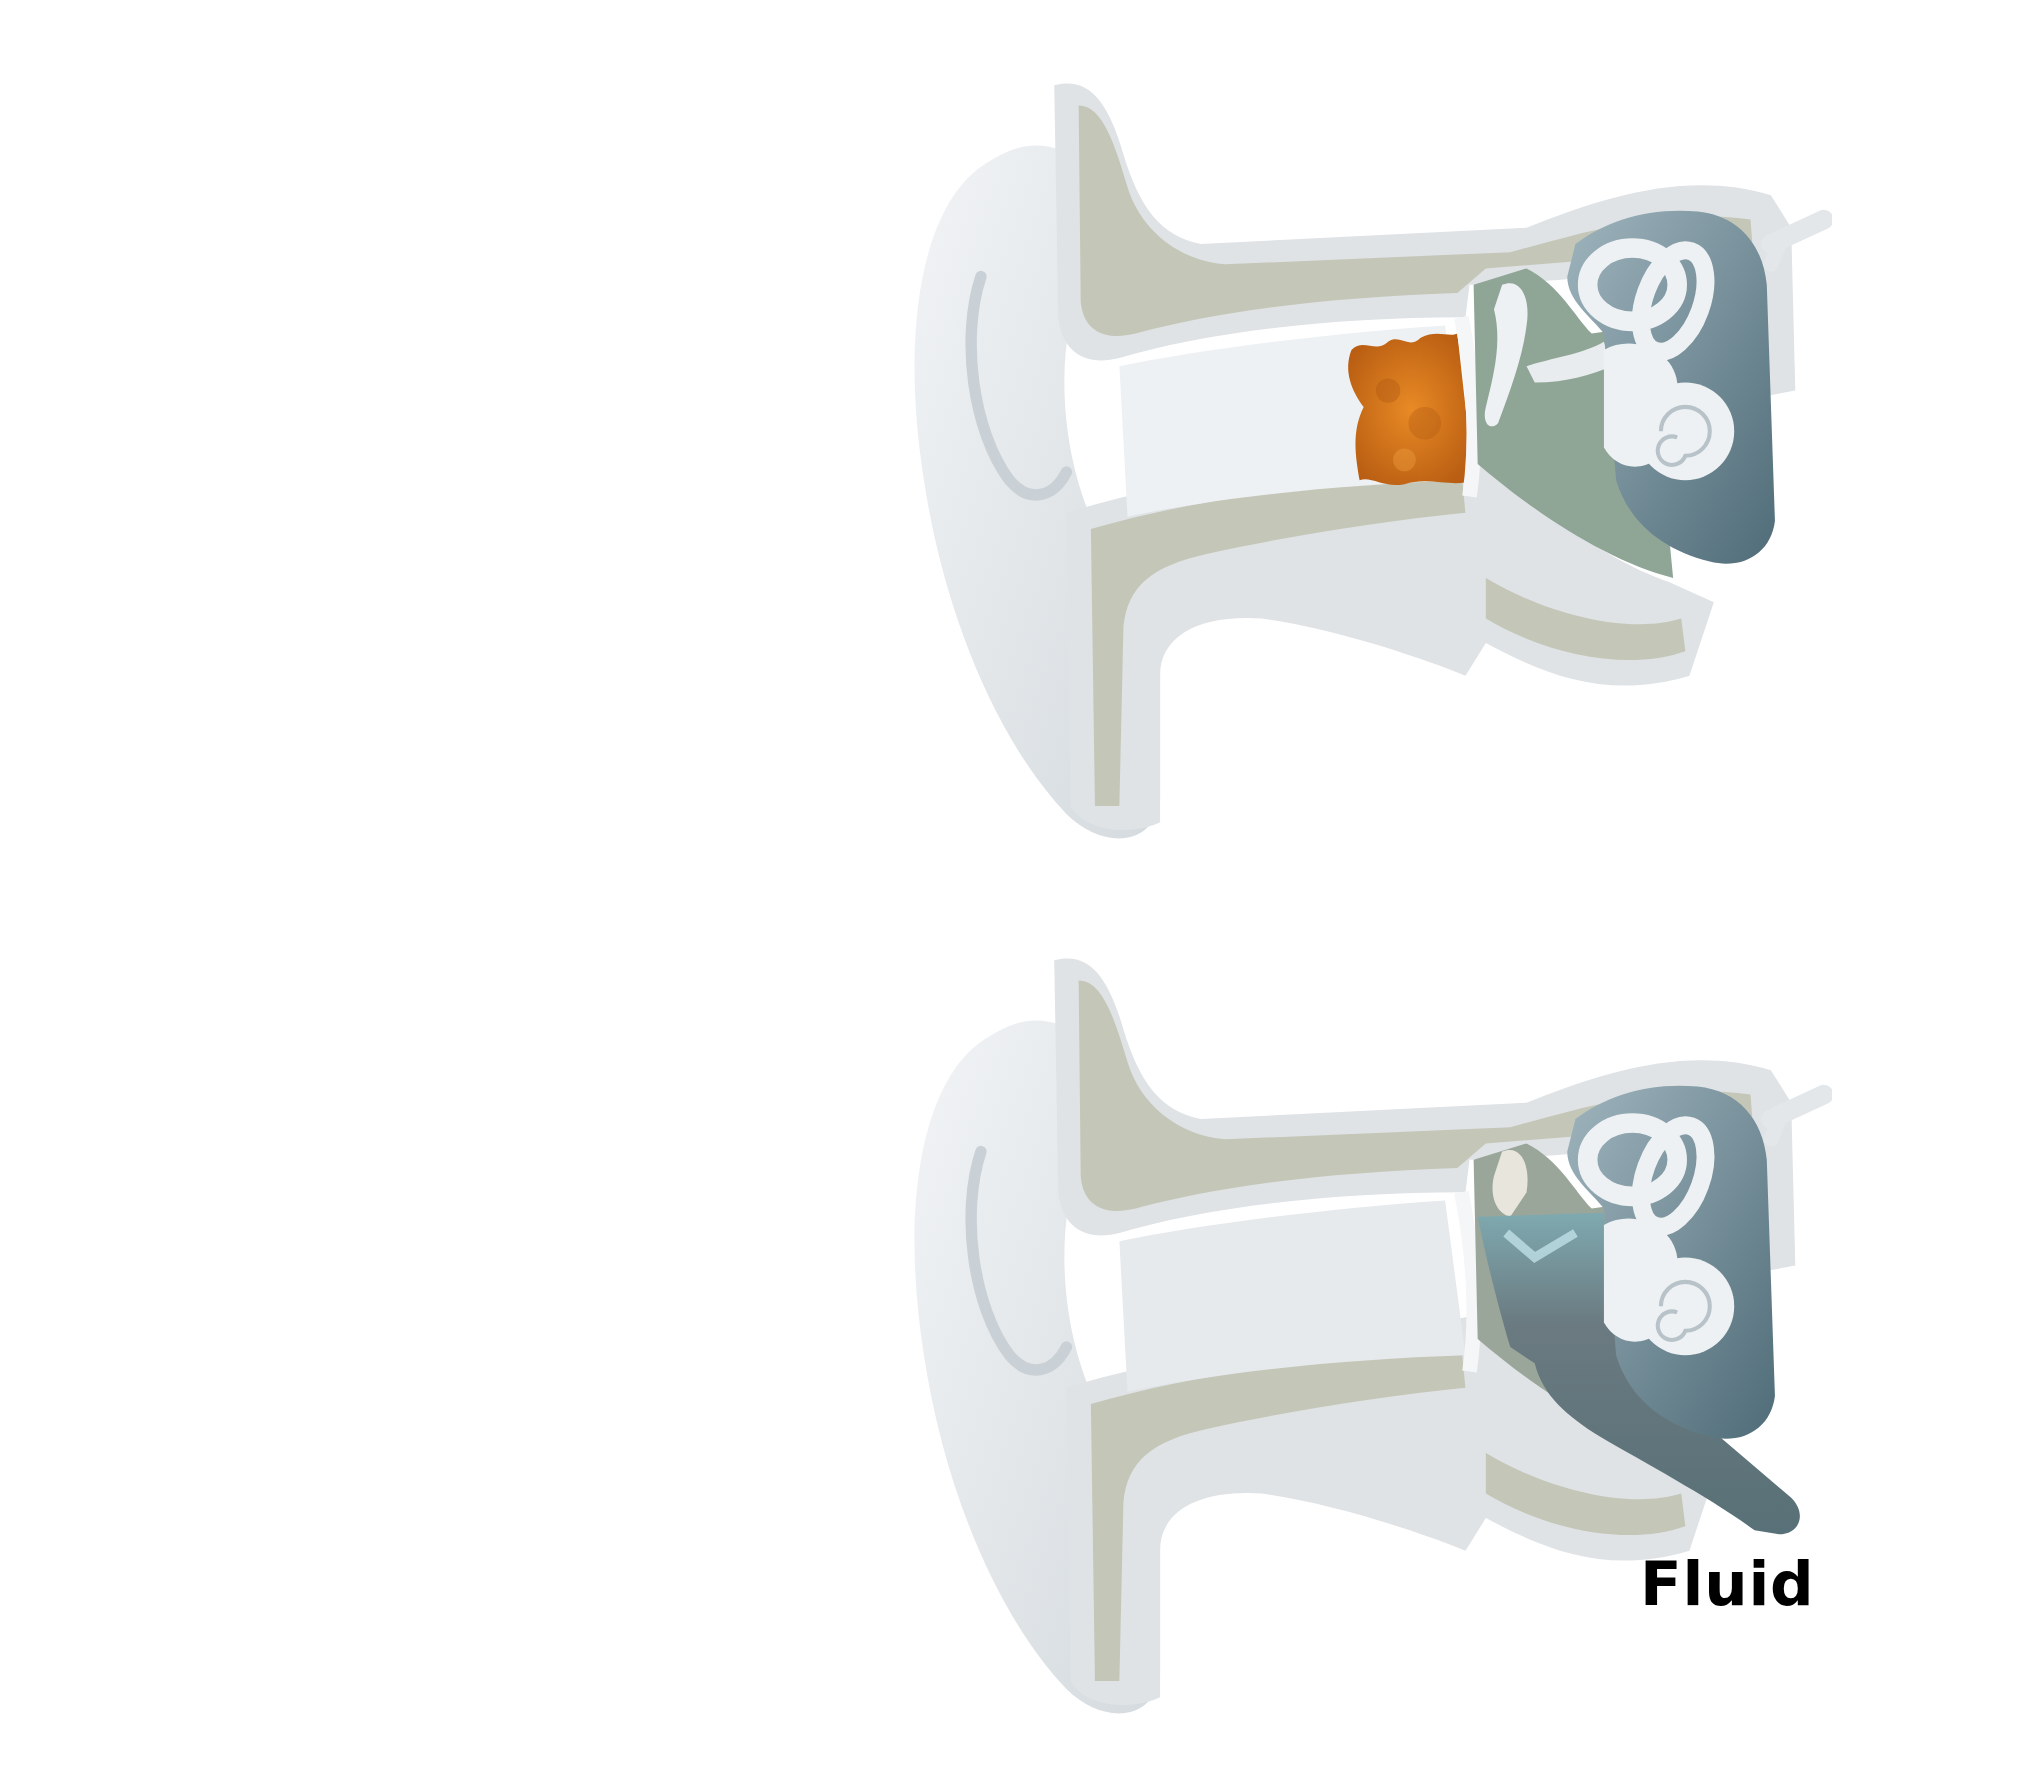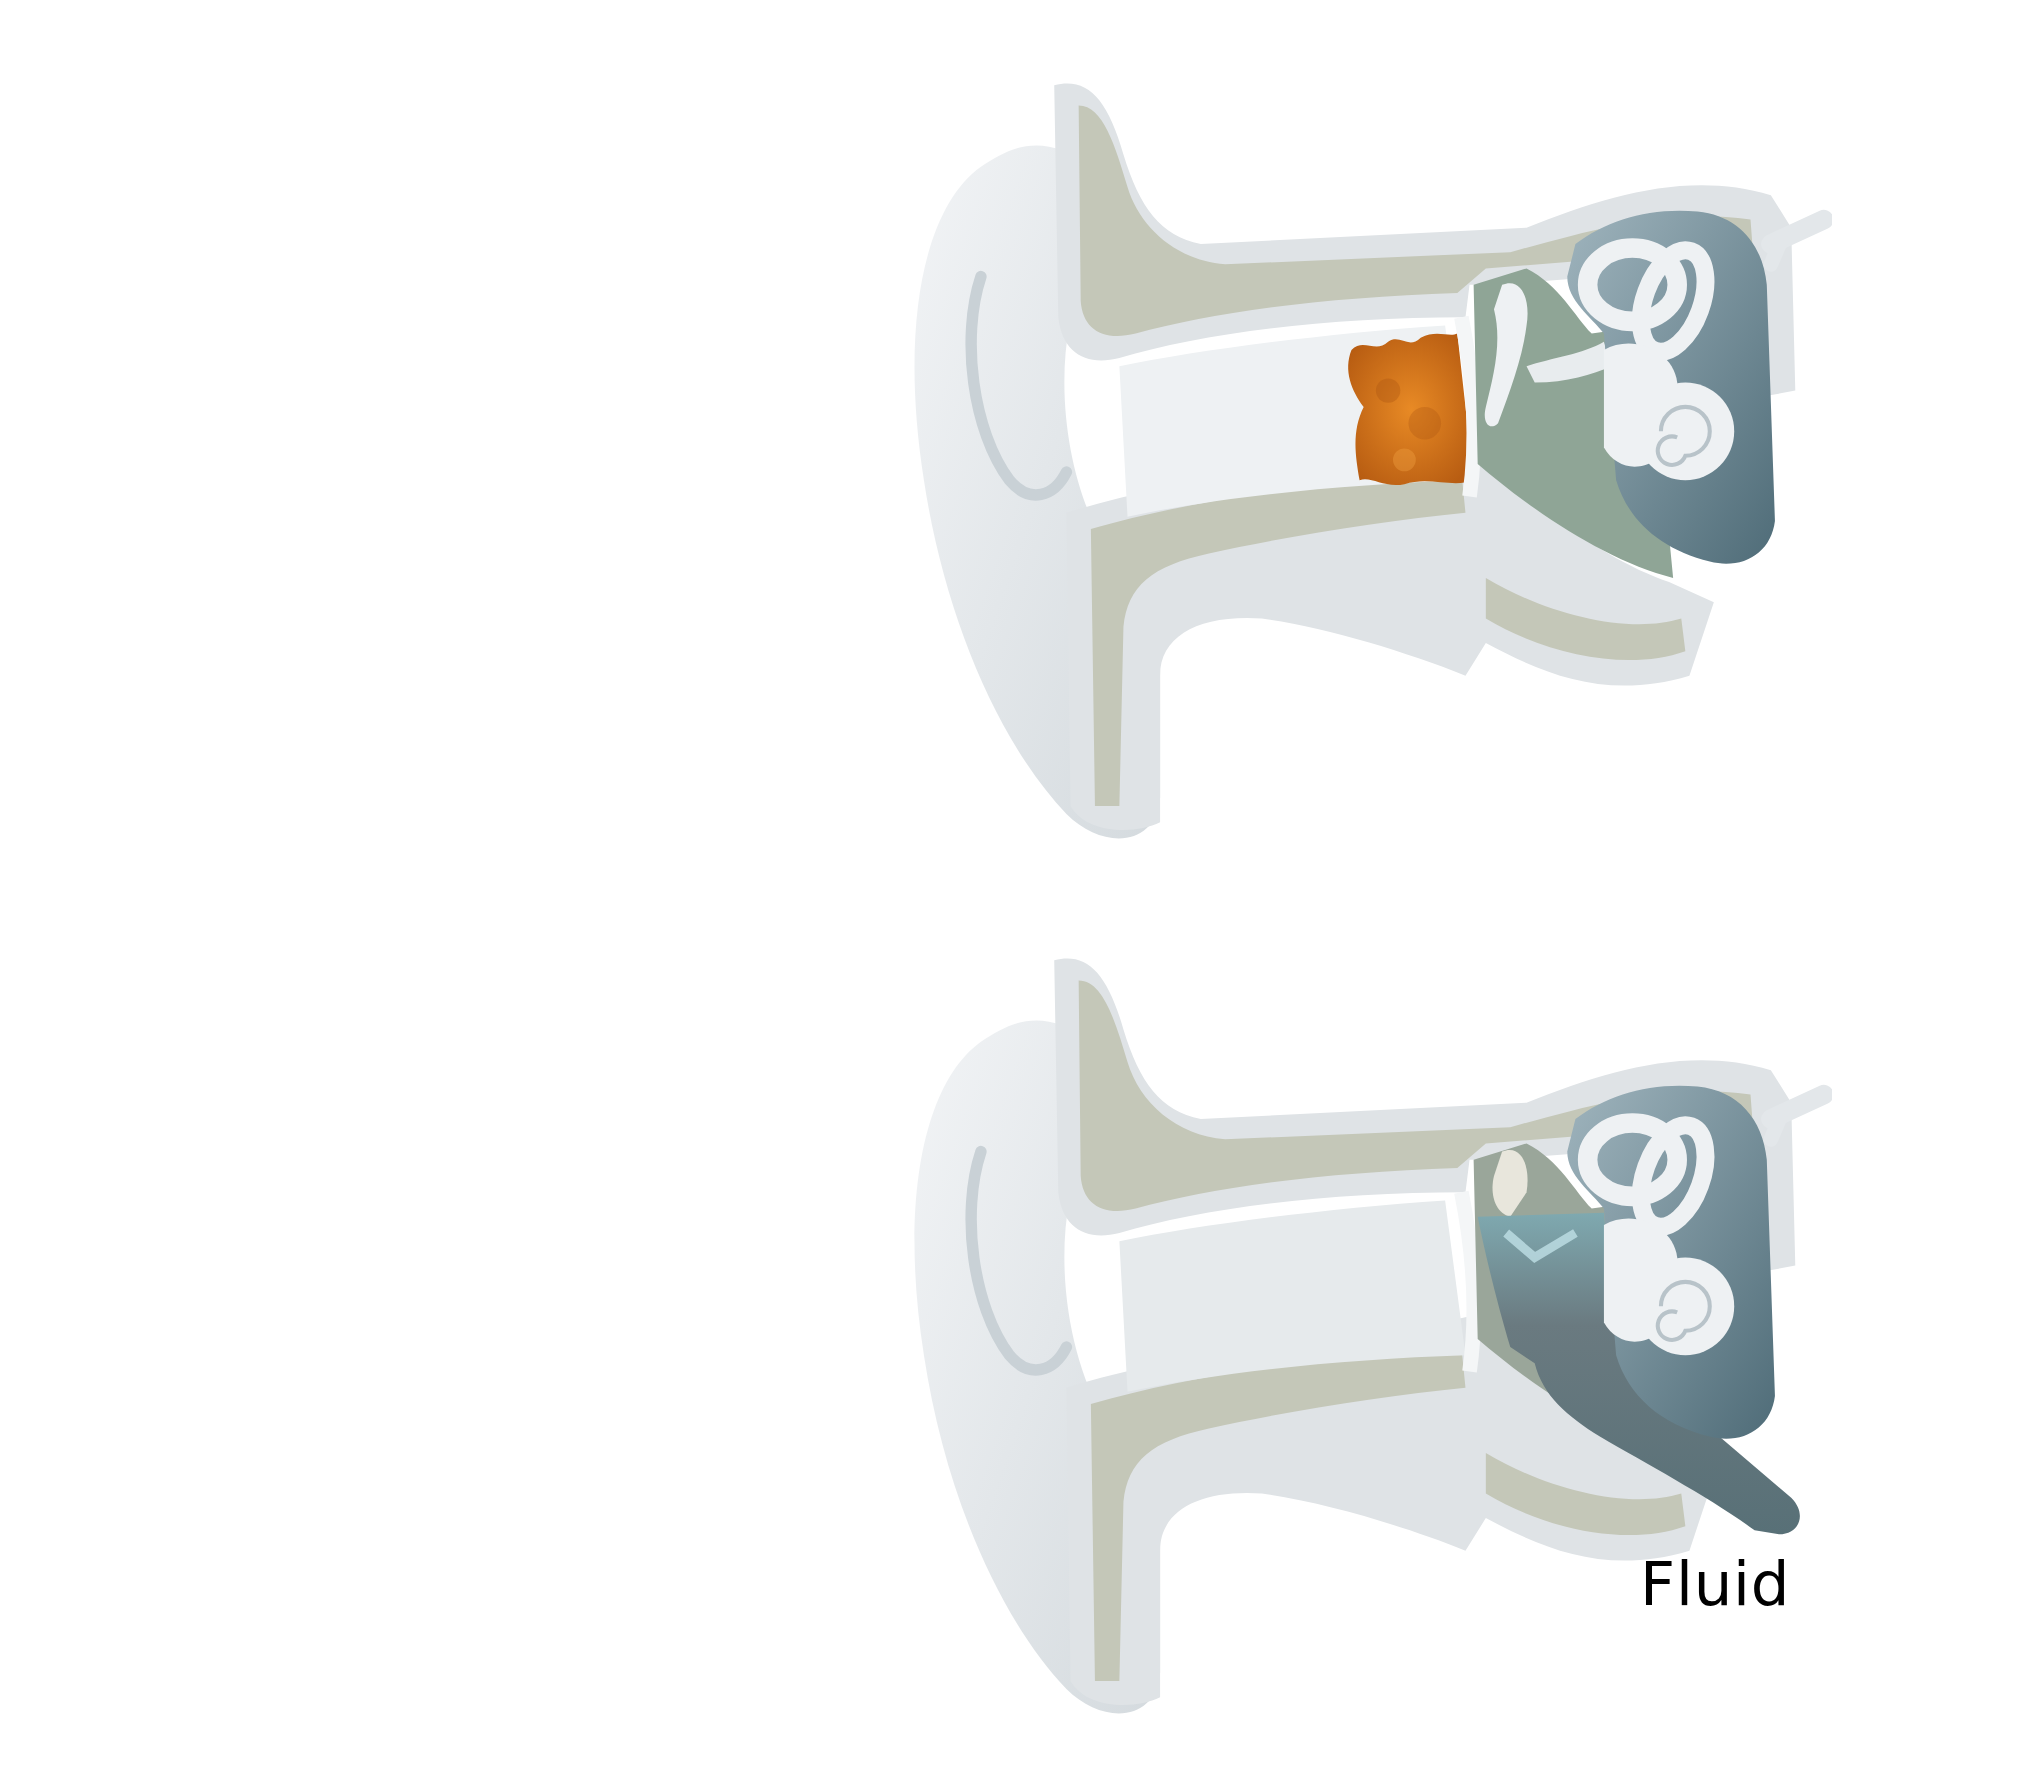--- a/index.html
+++ b/index.html
@@ -10,21 +10,21 @@
   #ear-bottom { left: 875px; top: 948px; width: 957px; height: 794px; }
   .label {
     position: absolute;
     font-family: "DejaVu Sans", "Liberation Sans", sans-serif;
     font-size: 61px;
     color: #000000;
     line-height: 1;
     letter-spacing: 0.8px;
     white-space: nowrap;
   }
-  #fluid-label { left: 1640px; top: 1553px; }
+  #fluid-label { left: 1640px; top: 1553px; font-weight: bold; }
   svg { display: block; }
 </style>
 </head>
 <body>
 
 <div class="canvas">
 
   <div class="illustration" id="ear-top">
     <svg viewBox="0 0 2350 1950" width="957" height="794">
       <defs>

